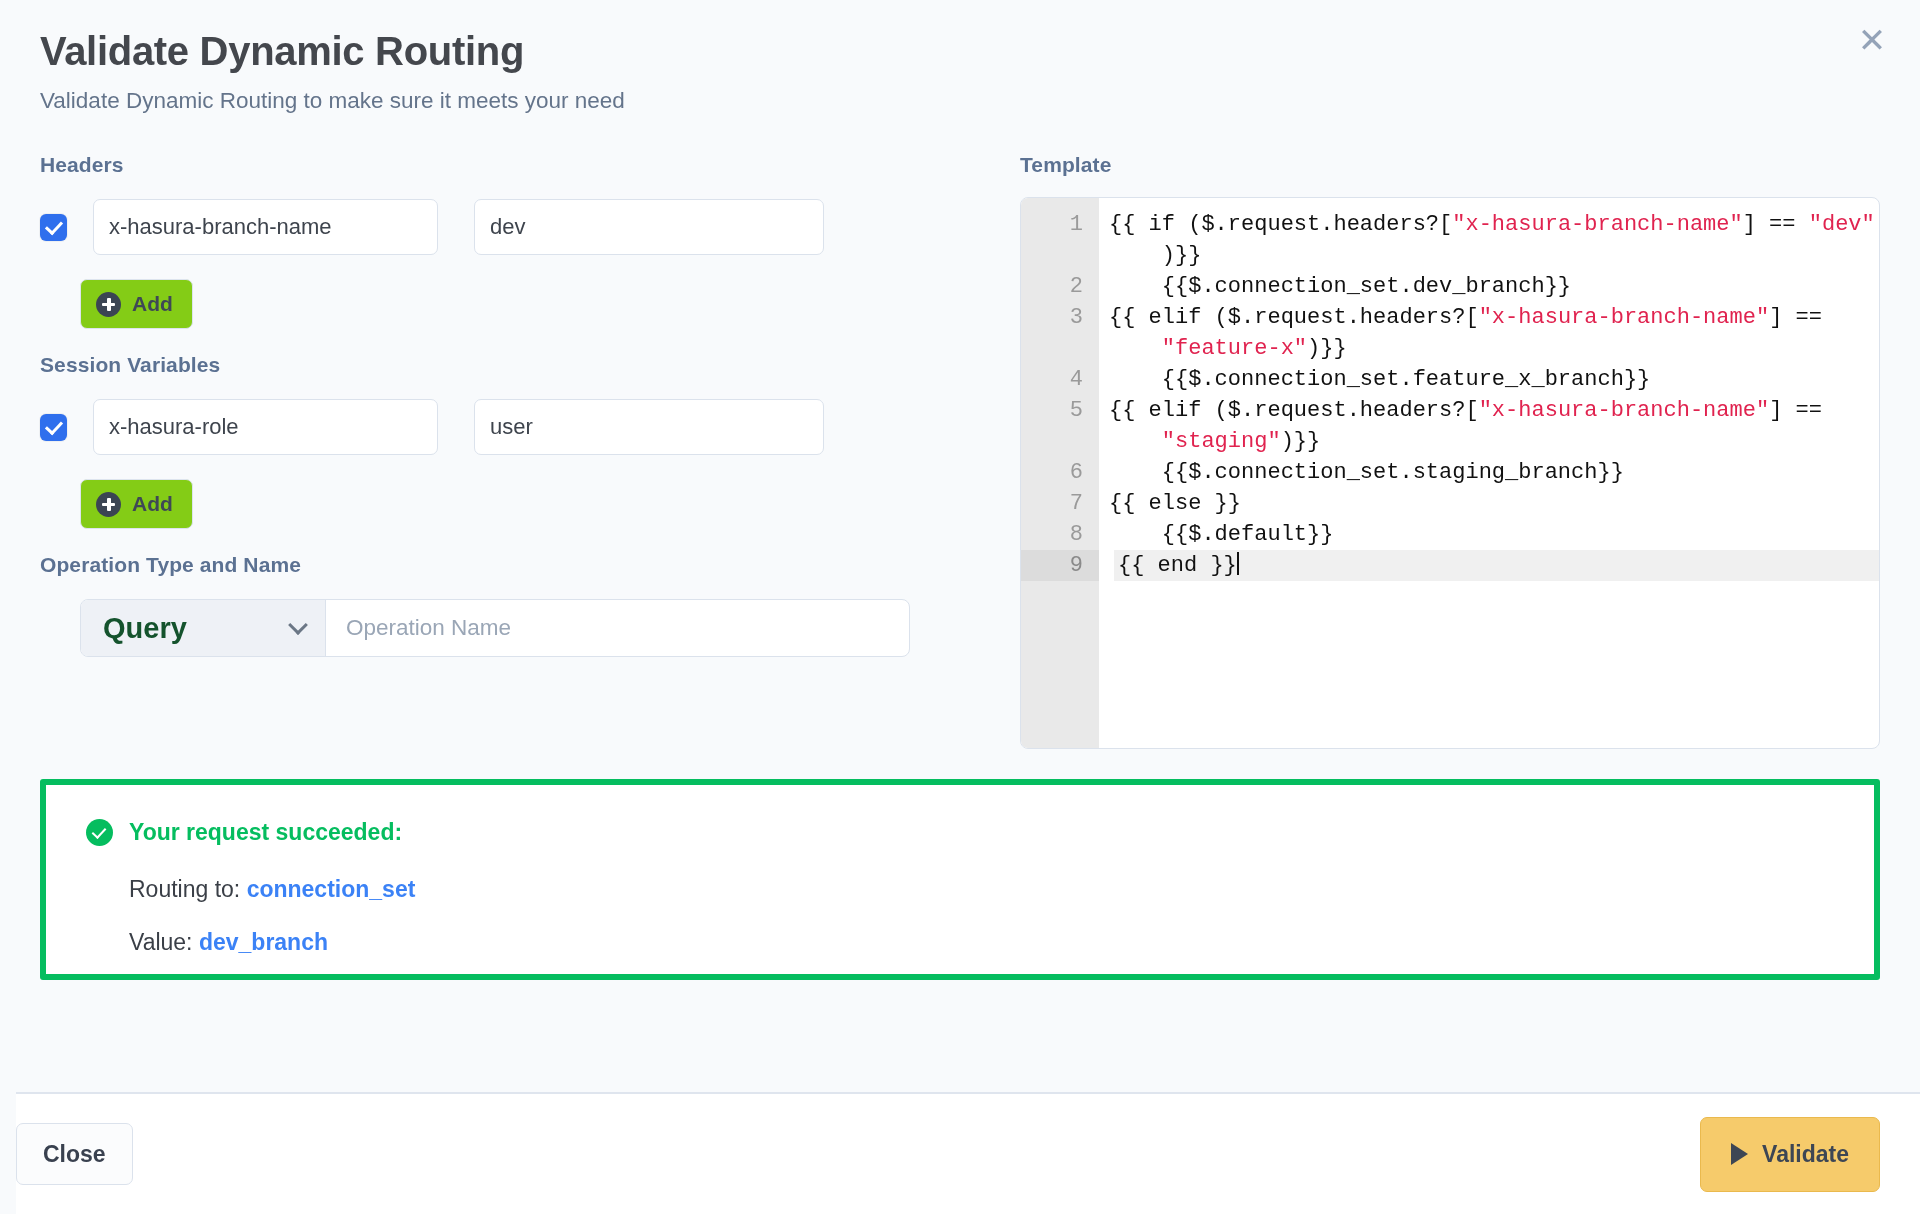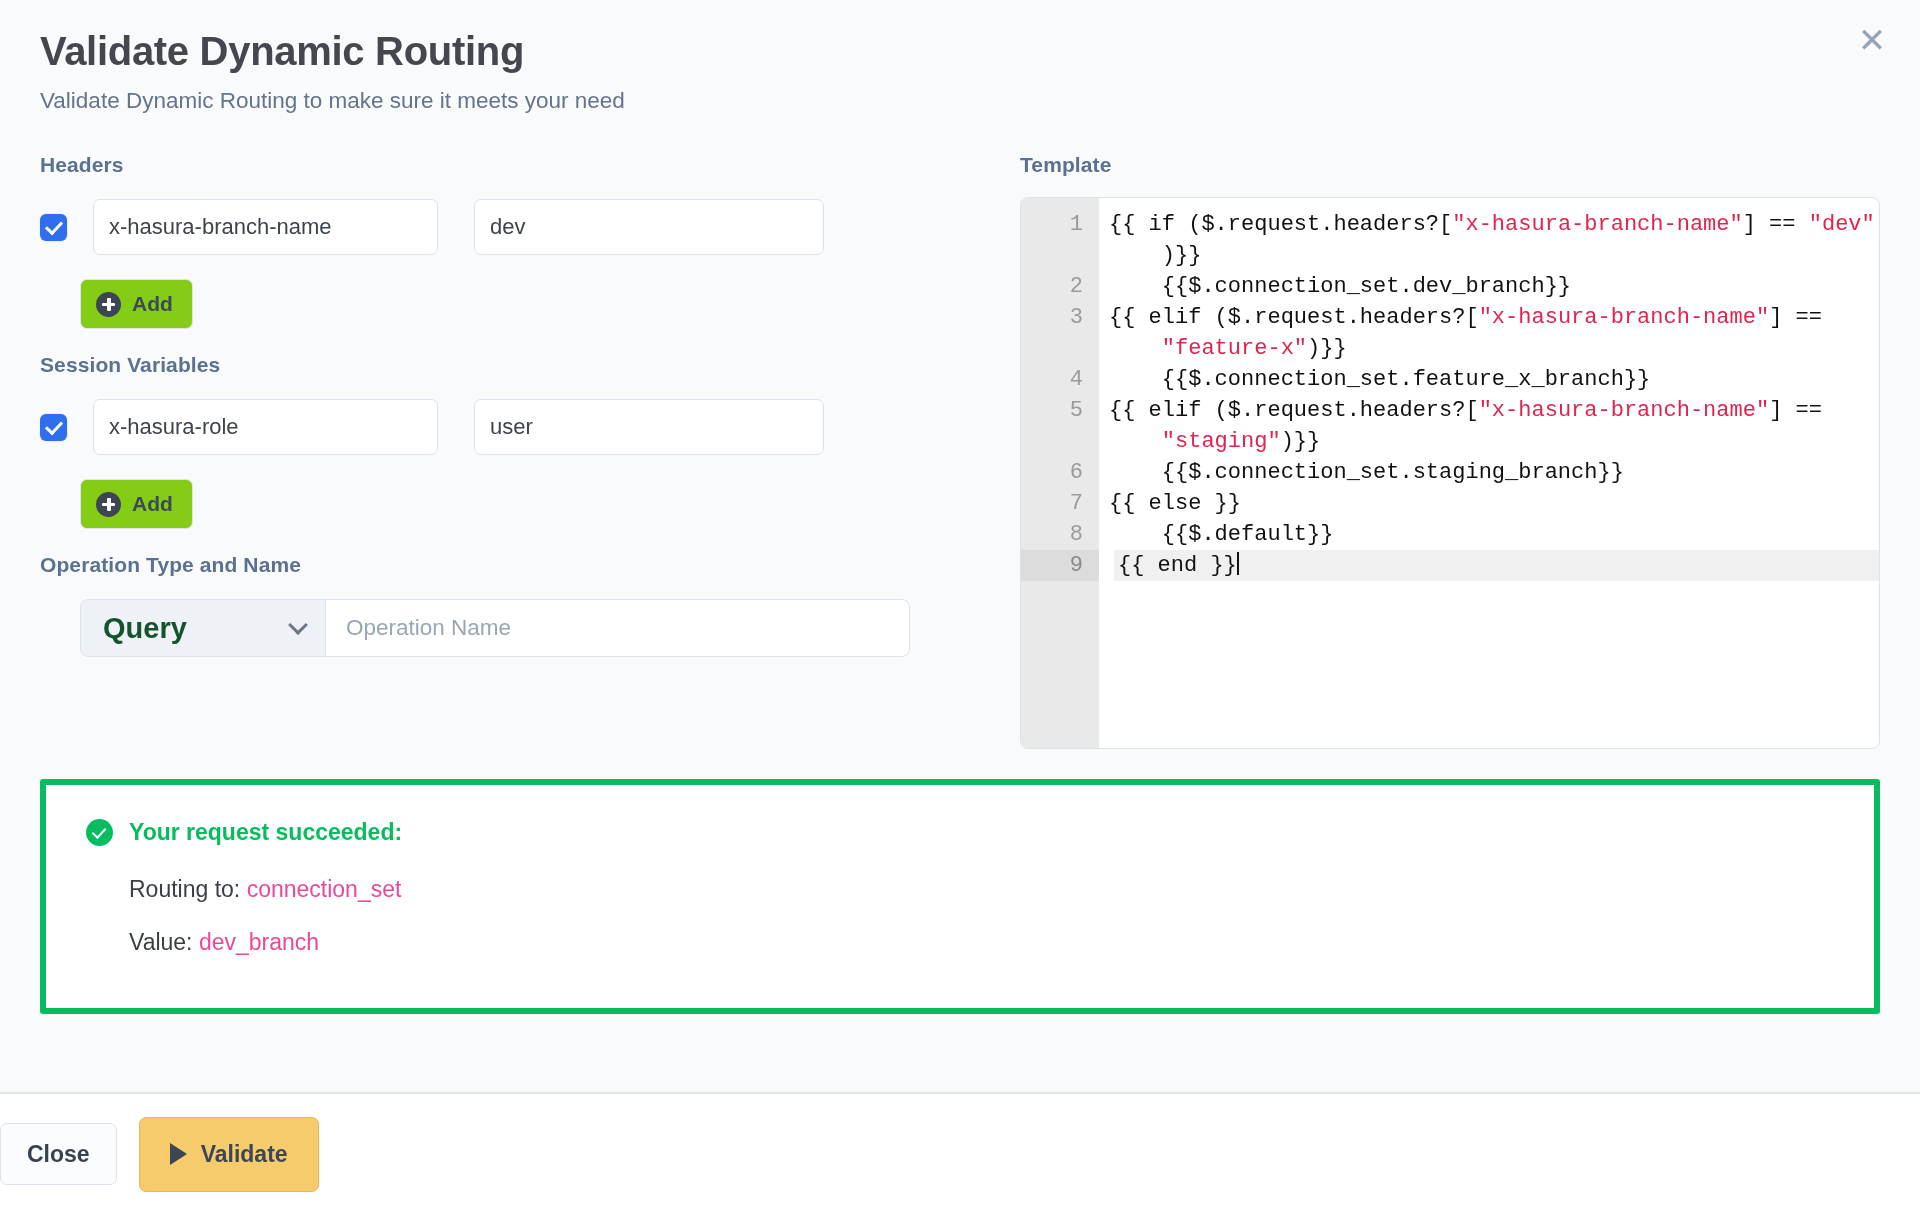--- a/index.html
+++ b/index.html
@@ -129,42 +129,42 @@
   .str { color:#e0234f; }
   .cursor {
     display:inline-block; width:2px; height:23px; background:#111;
     vertical-align:-4px; margin-left:0px;
   }
 
   
   .success-wrap { padding:0 40px; margin-top:30px; }
   .success {
     border:6px solid #05bd5f; border-radius:3px; background:#fff;
-    padding:34px 40px 52px 40px;
+    padding:34px 40px 18px 40px;
   }
   .succ-head { display:flex; align-items:center; gap:16px; margin-bottom:30px; }
   .succ-ic {
     width:27px; height:27px; flex:0 0 27px; border-radius:50%; background:#05bd5f;
     position:relative;
   }
   .succ-ic::after {
     content:""; position:absolute; left:9px; top:6px;
     width:6px; height:11px; border:solid #fff; border-width:0 2.6px 2.6px 0;
     transform:rotate(43deg);
   }
   .succ-title { font-size:23px; font-weight:bold; color:#05bd5f; }
   .succ-line { font-size:23px; color:#3a3f47; margin-bottom:26px; padding-left:43px; }
   .succ-line:last-child { margin-bottom:0; }
-  .succ-line b { font-weight:normal; color:#ec4899; }
+  .succ-line b { font-weight:bold; color:#3b82f6; }
 
   
   .footer {
-    position:absolute; left:0; right:0; bottom:0; height:122px;
+    position:absolute; left:16px; right:0; bottom:0; height:122px;
     background:#fff; border-top:2px solid #dfe5ee;
-    display:flex; align-items:center; justify-content:flex-start;
+    display:flex; align-items:center; justify-content:space-between;
     padding-right:40px; gap:22px;
   }
   .btn-close {
     height:62px; min-width:112px; padding:0 26px;
     background:#fbfcfd; border:1px solid #dbe2ec; border-radius:7px;
     font-size:23px; font-weight:bold; color:#39414f; cursor:pointer;
     font-family:"Liberation Sans", sans-serif;
   }
   .btn-validate {
     height:75px; padding:0 30px; display:inline-flex; align-items:center; gap:14px;

